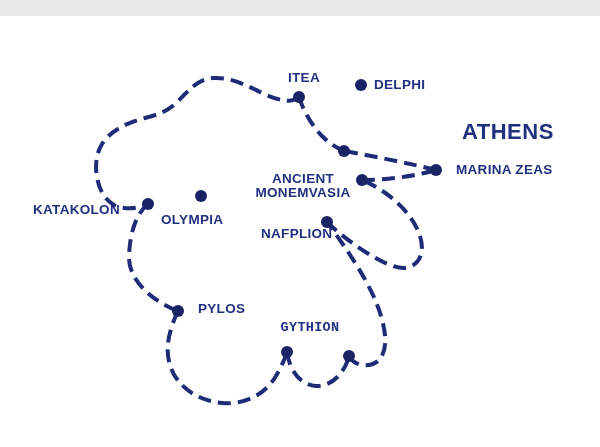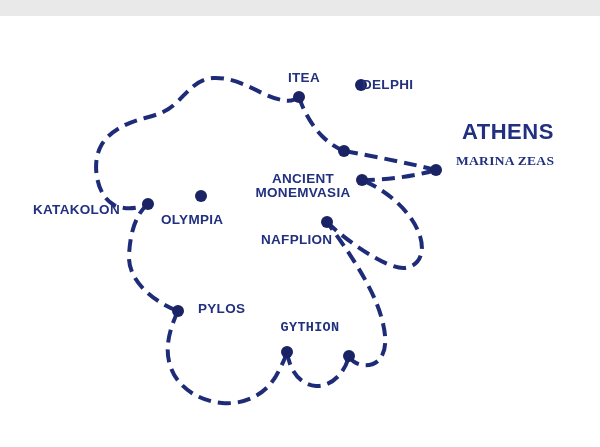--- a/index.html
+++ b/index.html
@@ -79,33 +79,33 @@
     <circle class="dot" cx="327" cy="206" r="6"></circle>
     <circle class="dot" cx="148" cy="188" r="6"></circle>
     <circle class="dot" cx="201" cy="180" r="6"></circle>
     <circle class="dot" cx="178" cy="295" r="6"></circle>
     <circle class="dot" cx="287" cy="336" r="6"></circle>
     <circle class="dot" cx="349" cy="340" r="6"></circle>
   </svg>
 
   <div class="port-label centered" style="left:304px;top:55px;">ITEA</div>
 
-  <div class="port-label" style="left:362px;top:62px;">DELPHI</div>
+  <div class="port-label" style="left:374px;top:62px;">DELPHI</div>
 
   <div class="port-label big" style="left:462px;top:105px;text-align:right;">ATHENS</div>
 
 
-  <div class="port-label" style="left:456px;top:138px;font-family:Liberation Serif, serif;">MARINA ZEAS</div>
+  <div class="port-label" style="left:456px;top:147px;">MARINA ZEAS</div>
 
   <div class="port-label wrap" style="left:255px;top:156px;">ANCIENT MONEMVASIA</div>
 
   <div class="port-label" style="left:33px;top:187px;">KATAKOLON</div>
 
   <div class="port-label" style="left:161px;top:197px;">OLYMPIA</div>
 
-  <div class="port-label" style="left:261px;top:217px;">NAFPLION</div>
+  <div class="port-label" style="left:261px;top:211px;">NAFPLION</div>
 
   <div class="port-label" style="left:198px;top:286px;">PYLOS</div>
 
   <div class="port-label centered" style="left:310px;top:305px;font-family:Liberation Mono, monospace;">GYTHION</div>
 
 
 </div>
 
 </body></html>

